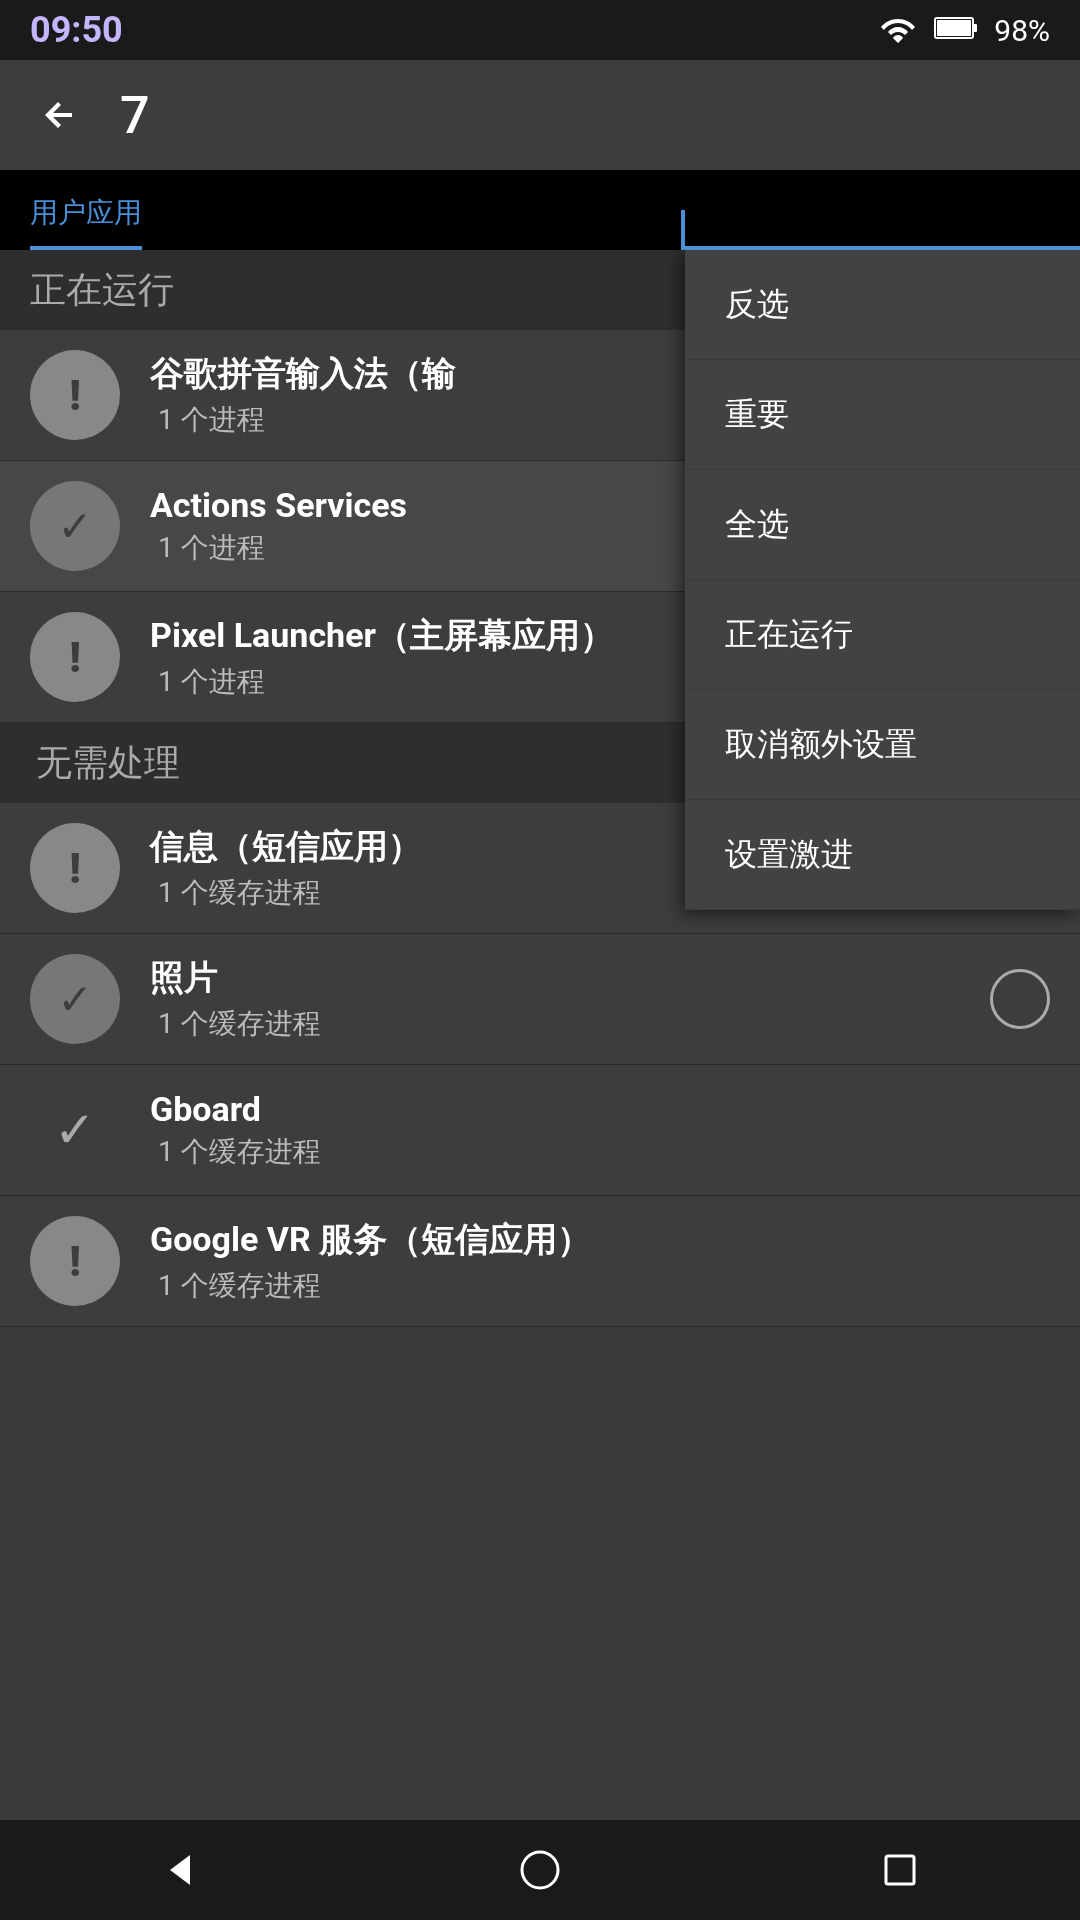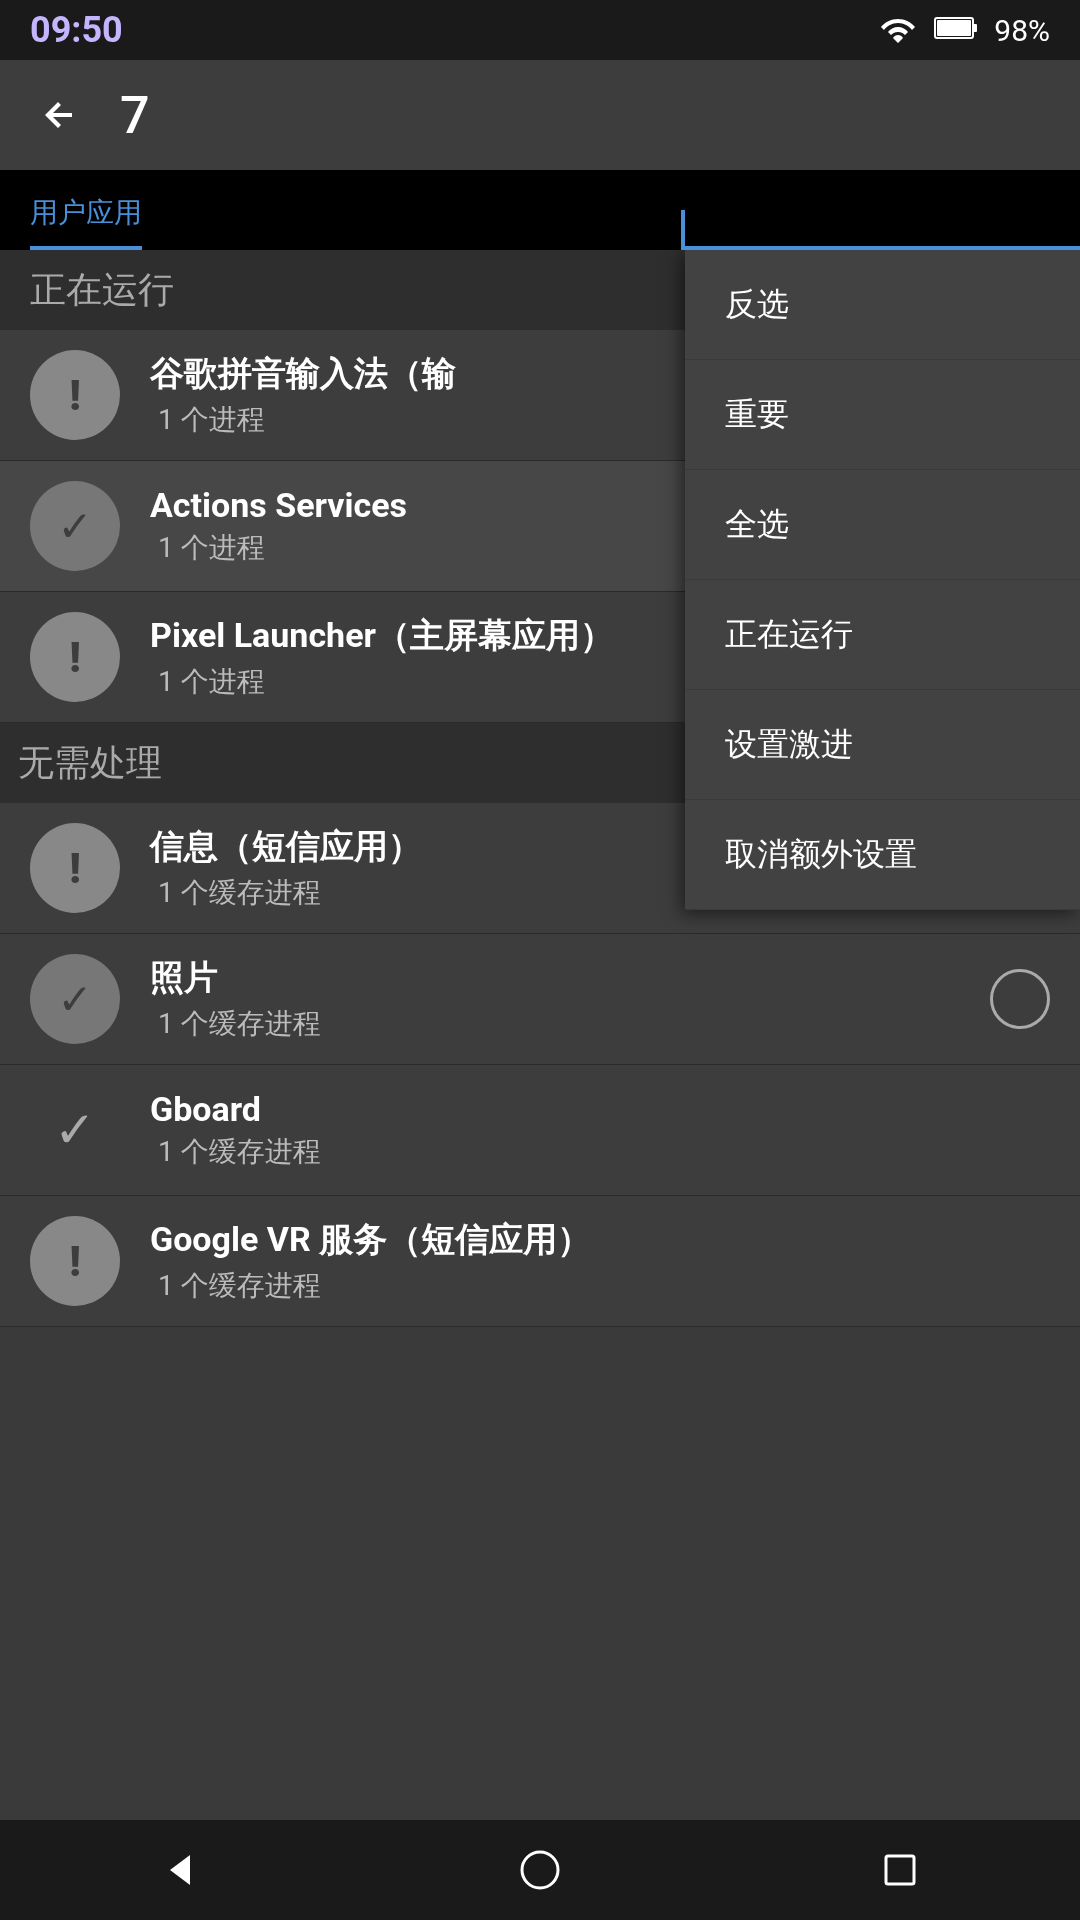--- a/index.html
+++ b/index.html
@@ -152,21 +152,21 @@
     }
 
     
     .section-header-count {
       width: 100%;
       height: 80px;
       background: #2e2e2e;
       display: flex;
       align-items: center;
       justify-content: space-between;
-      padding: 0 18px;
+      padding: 0 36px;
       gap: 27px;
     }
     .section-count {
       font-size: 28px;
       color: #aaaaaa;
     }
 
     
     .dropdown-menu {
       position: absolute;
@@ -363,24 +363,24 @@
       <div class="dropdown-item">
         <span class="dropdown-item-label">重要</span>
       </div>
       <div class="dropdown-item">
         <span class="dropdown-item-label">全选</span>
       </div>
       <div class="dropdown-item">
         <span class="dropdown-item-label">正在运行</span>
       </div>
       <div class="dropdown-item">
+        <span class="dropdown-item-label">取消额外设置</span>
+      </div>
+      <div class="dropdown-item">
         <span class="dropdown-item-label">设置激进</span>
-      </div>
-      <div class="dropdown-item">
-        <span class="dropdown-item-label">取消额外设置</span>
       </div>
     </div>
 
   </div>
 
   <div class="nav-bar">
     <div class="nav-btn">
       <svg width="50" height="50" viewBox="0 0 50 50">
         <polygon fill="#fff" points="35,10 15,25 35,40"></polygon>
       </svg>

